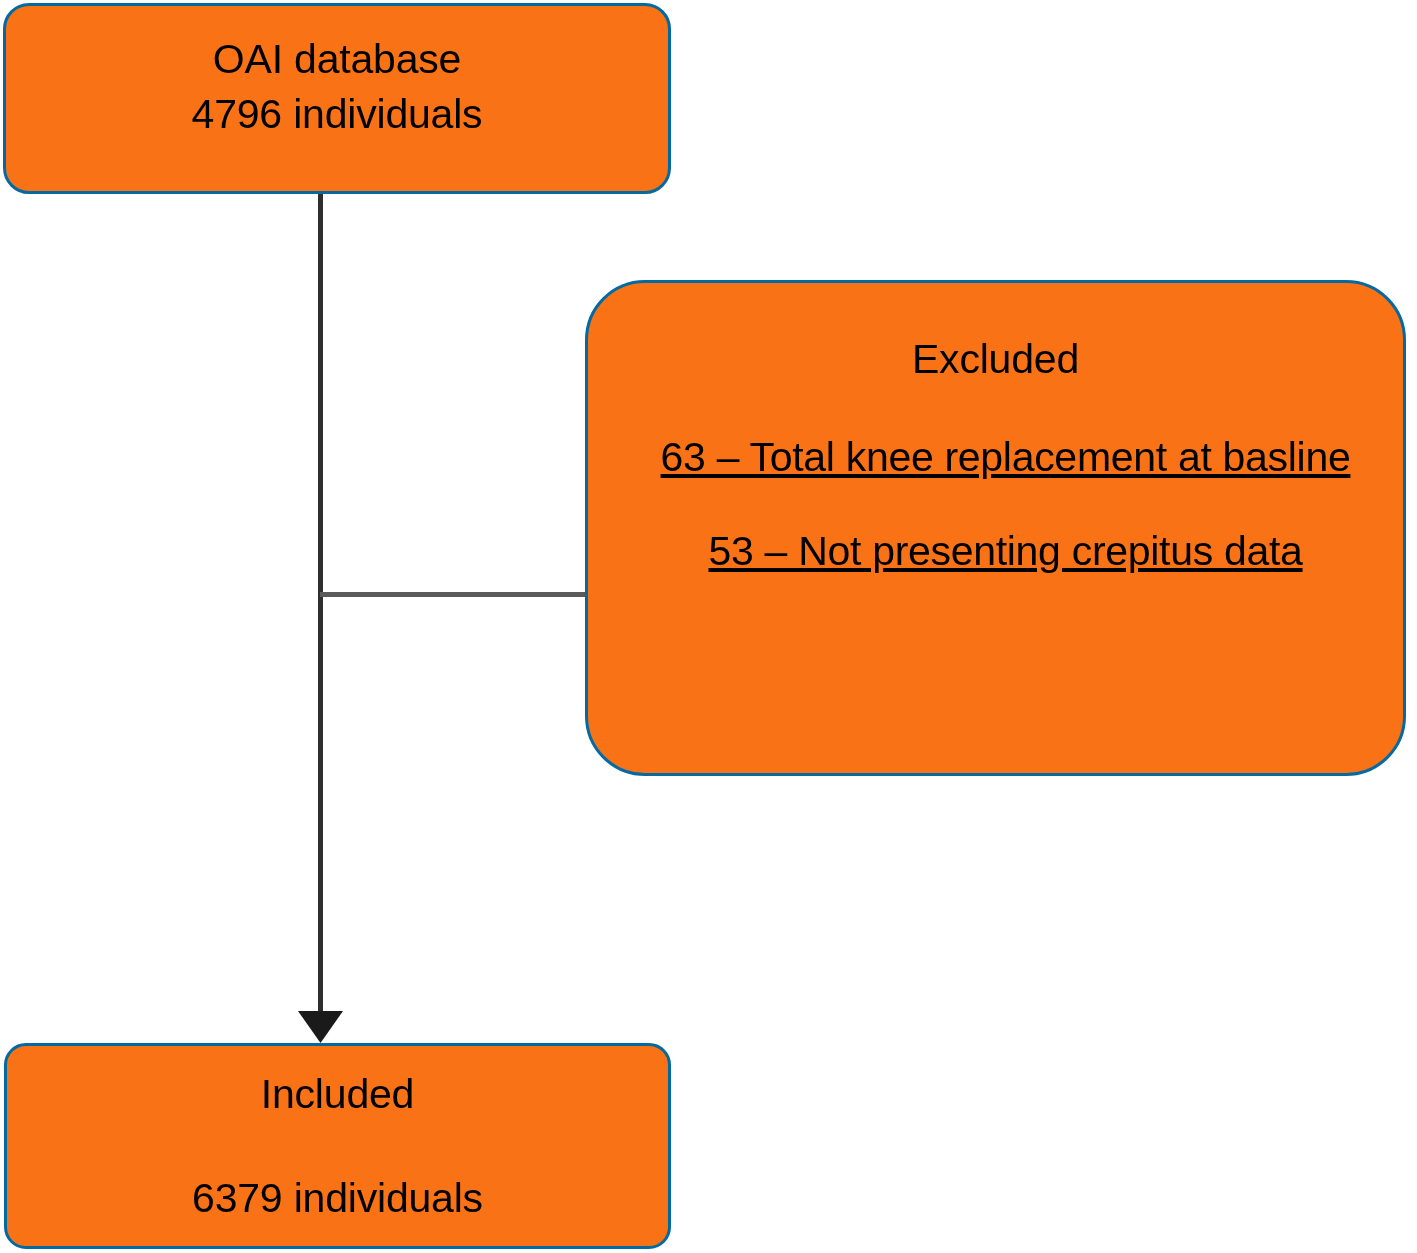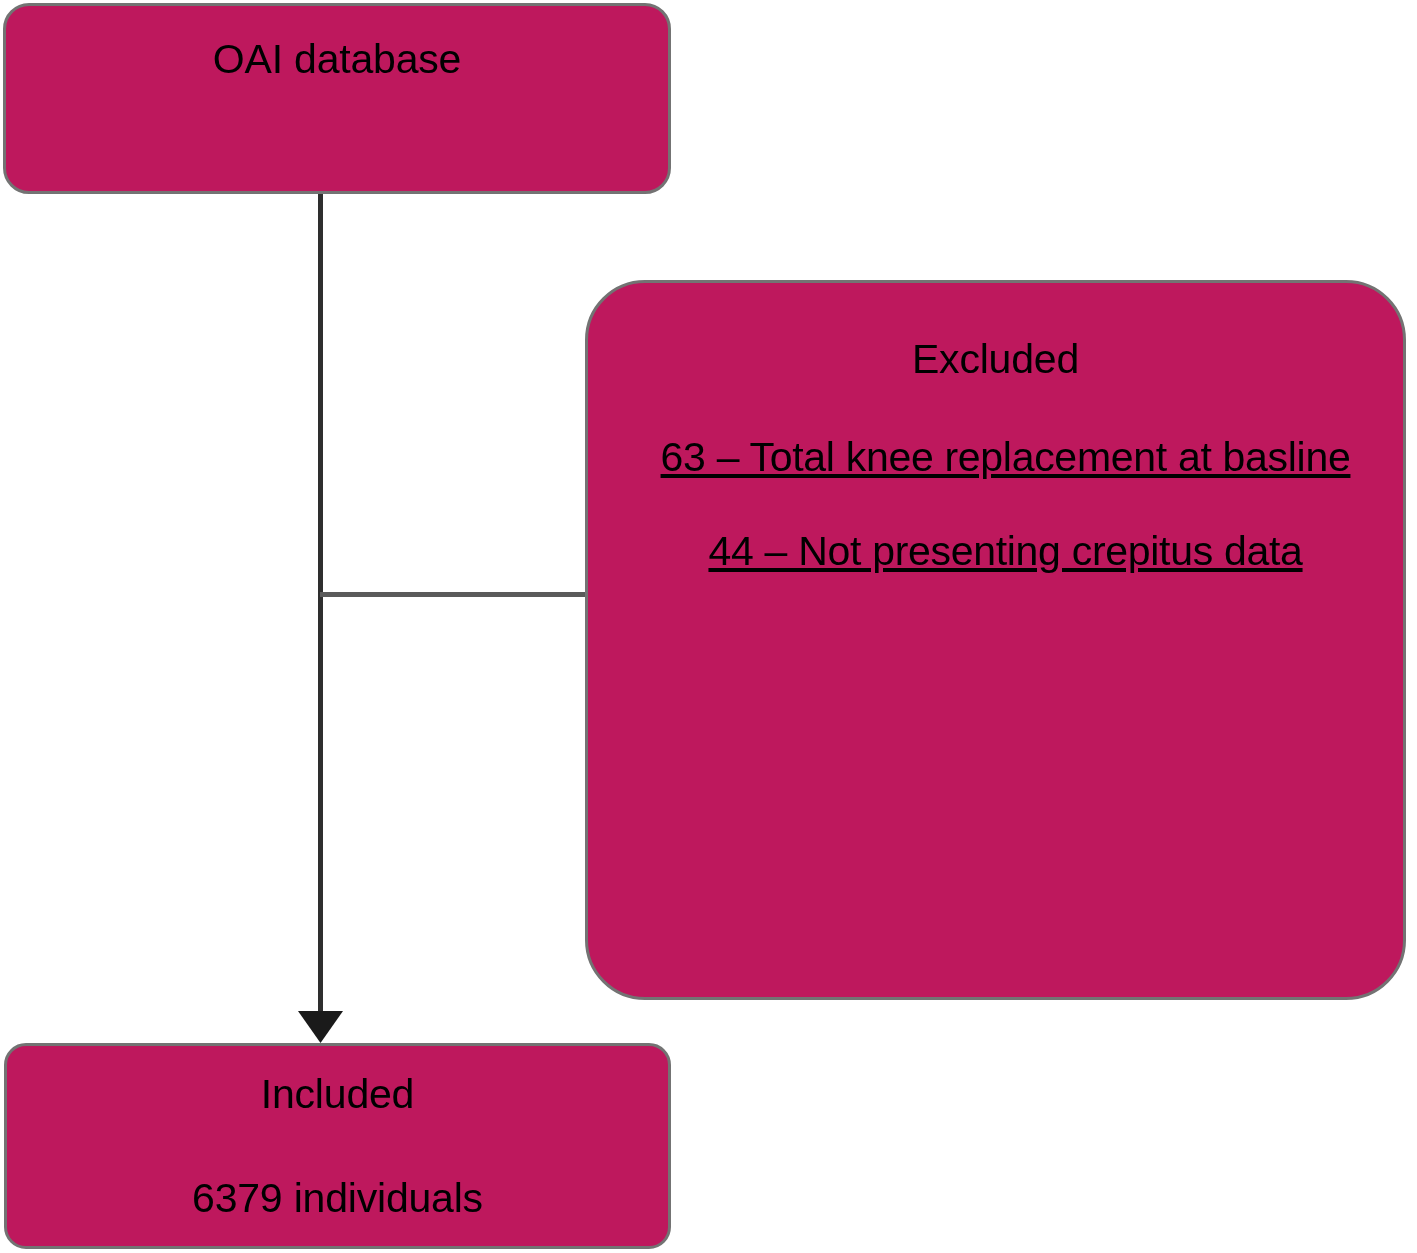--- a/index.html
+++ b/index.html
@@ -13,22 +13,22 @@
     height: 1253px;
     background: #ffffff;
     overflow: hidden;
     font-family: "Liberation Sans", sans-serif;
     color: #000000;
   }
 
   .node {
     position: absolute;
     box-sizing: border-box;
-    background: #be185d;
-    border: 3px solid #737373;
+    background: #f97316;
+    border: 3px solid #0369a1;
     text-align: center;
   }
 
   
   #node-source {
     left: 3px;
     top: 3px;
     width: 668px;
     height: 191px;
     border-radius: 26px;
@@ -41,21 +41,21 @@
     font-size: 41px;
     line-height: 55px;
     letter-spacing: -0.2px;
   }
 
   
   #node-excluded {
     left: 585px;
     top: 280px;
     width: 821px;
-    height: 720px;
+    height: 496px;
     border-radius: 60px;
   }
   #node-excluded .node-head {
     position: absolute;
     left: 0;
     right: 0;
     top: 52px;
     font-size: 41px;
     line-height: 48px;
     letter-spacing: -0.2px;
@@ -122,28 +122,29 @@
     <line x1="320.5" y1="193" x2="320.5" y2="1020" stroke="#2e2e2e" stroke-width="5"></line>
 
     <line x1="320" y1="594.5" x2="588" y2="594.5" stroke="#5a5a5a" stroke-width="5"></line>
 
     <polygon points="298,1011 343,1011 320.5,1043" fill="#1a1a1a"></polygon>
   </svg>
 
   <div class="node" id="node-source">
     <div class="node-text">
       <div>OAI database</div>
+      <div>4796 individuals</div>
     </div>
   </div>
 
   <div class="node" id="node-excluded">
     <div class="node-head">Excluded</div>
     <div class="reasons">
       <div class="reason-item">63 – Total knee replacement at basline</div>
-      <div class="reason-item">44 – Not presenting crepitus data</div>
+      <div class="reason-item">53 – Not presenting crepitus data</div>
     </div>
   </div>
 
   <div class="node" id="node-included">
     <div class="line-a">Included</div>
     <div class="line-b">6379 individuals</div>
   </div>
 
 </div>
 

